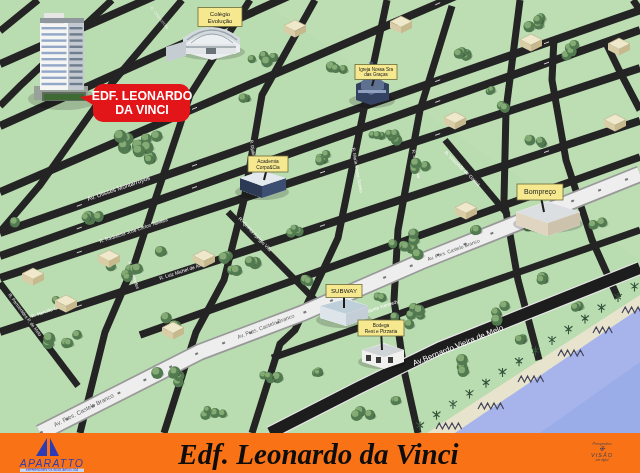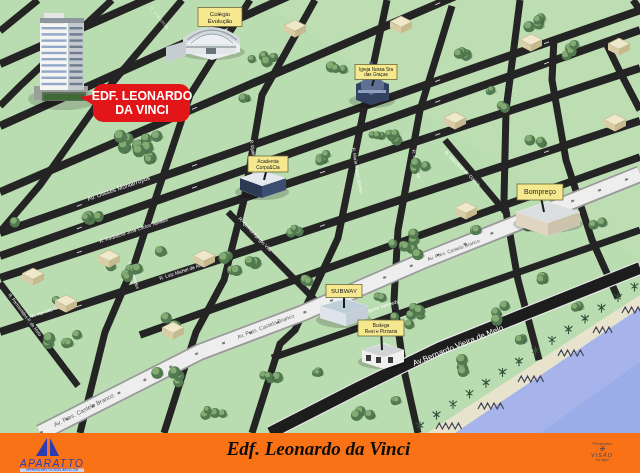--- a/index.html
+++ b/index.html
@@ -769,21 +769,21 @@
       </svg></div>
 
 <div style="position:absolute;left:0;top:433px;width:640px;height:40px;background:#f97316;font-style:italic;">
   <svg style="position:absolute;left:14px;top:1px;" width="76" height="39" viewBox="0 0 76 39">
     <polygon points="33,4 33,22 22,22" fill="#2d3cb4"></polygon>
     <polygon points="36,4 36,22 45,22" fill="#2d3cb4"></polygon>
     <text x="38" y="33" text-anchor="middle" font-family="Liberation Sans, sans-serif" font-size="10.5" fill="#333db0" letter-spacing="1.2">APARATTO</text>
     <rect x="6" y="34.6" width="64" height="3.4" fill="#c8d4ee"></rect>
     <text x="38" y="37.4" text-anchor="middle" font-family="Liberation Sans, sans-serif" font-size="2.6" fill="#2d3cb4">EMPREENDIMENTOS IMOBILIARIOS LTDA</text>
   </svg>
-  <div style="position:absolute;left:13px;right:16px;top:5px;text-align:center;font-family:'Liberation Serif',serif;font-weight:bold;font-size:19px;color:#0d0d0d;">Edf. Leonardo da Vinci</div>
+  <div style="position:absolute;left:13px;right:16px;top:5px;text-align:center;font-family:'Liberation Serif',serif;font-weight:bold;font-size:29px;color:#0d0d0d;">Edf. Leonardo da Vinci</div>
   <div style="position:absolute;right:16px;top:8px;width:44px;text-align:center;font-family:'Liberation Sans',sans-serif;color:#445;">
     <div style="font-size:4px;transform:scale(0.9);">Perspectiva</div>
     <div style="font-size:7px;line-height:6px;">❉</div>
     <div style="font-size:5.5px;letter-spacing:1px;">VISÃO</div>
     <div style="font-size:3.5px;transform:scale(0.8);">arte digital</div>
   </div>
 </div>
 
 </div>
 </body></html>

